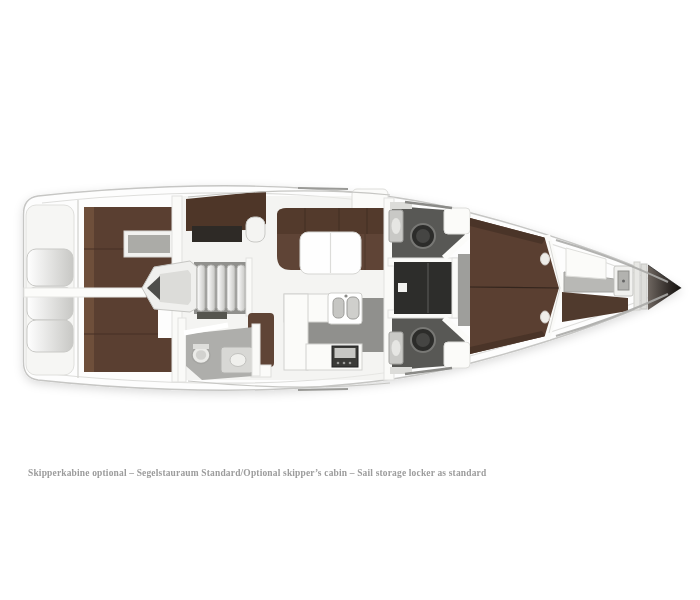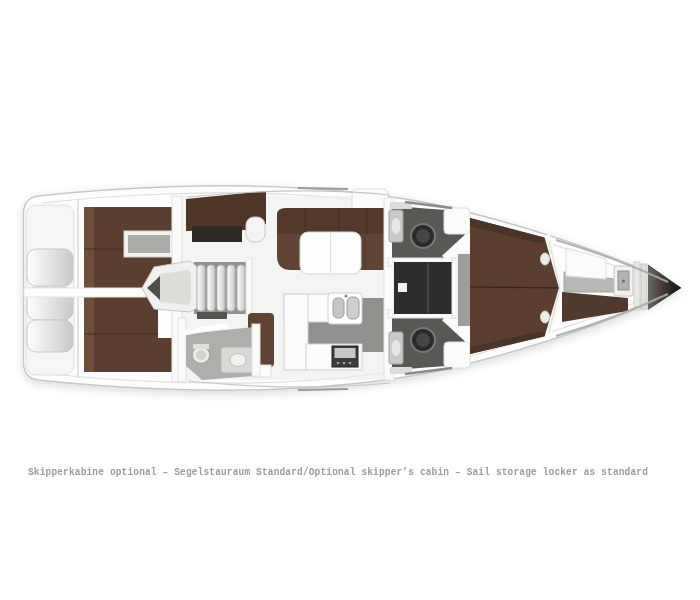--- a/index.html
+++ b/index.html
@@ -1,17 +1,17 @@
 <!DOCTYPE html>
 <html style="--background: #ffffff; --hull_white: #fdfdfd; --hull_stroke: #c6c6c4; --deck_line: #dededc; --bed_brown: #5a3f31; --bed_brown_light: #73543f; --bed_brown_dark: #503a2d; --settee_brown: #5f4436; --settee_back: #533a2c; --nav_desk_brown: #4e3628; --head_floor: #585855; --corridor: #2d2d2b; --galley_floor: #90908d; --aft_head_floor: #aeaeab; --caption_text: #9c9c9c;"><head>
 <meta charset="utf-8">
 <style>
   html,body{margin:0;padding:0;background:var(--background,#fff);}
   .stage{position:relative;width:700px;height:600px;background:var(--background,#fff);overflow:hidden;
-         font-family:Liberation Mono, monospace;}
+         font-family:Liberation Serif, serif;}
   svg{display:block}
   .hull{fill:var(--hull_white,#fdfdfd);stroke:var(--hull_stroke,#c6c6c4);stroke-width:1.4;}
   .deckline{fill:none;stroke:var(--deck_line,#dededc);stroke-width:1.2;}
   .bed{fill:var(--bed_brown,#5a3f31);}
   .bedLight{fill:var(--bed_brown_light,#73543f);}
   .bedDark{fill:var(--bed_brown_dark,#503a2d);}
   .settee{fill:var(--settee_brown,#5f4436);}
   .setteeBack{fill:var(--settee_back,#533a2c);}
   .navdesk{fill:var(--nav_desk_brown,#4e3628);}
   .headfloor{fill:var(--head_floor,#585855);}

